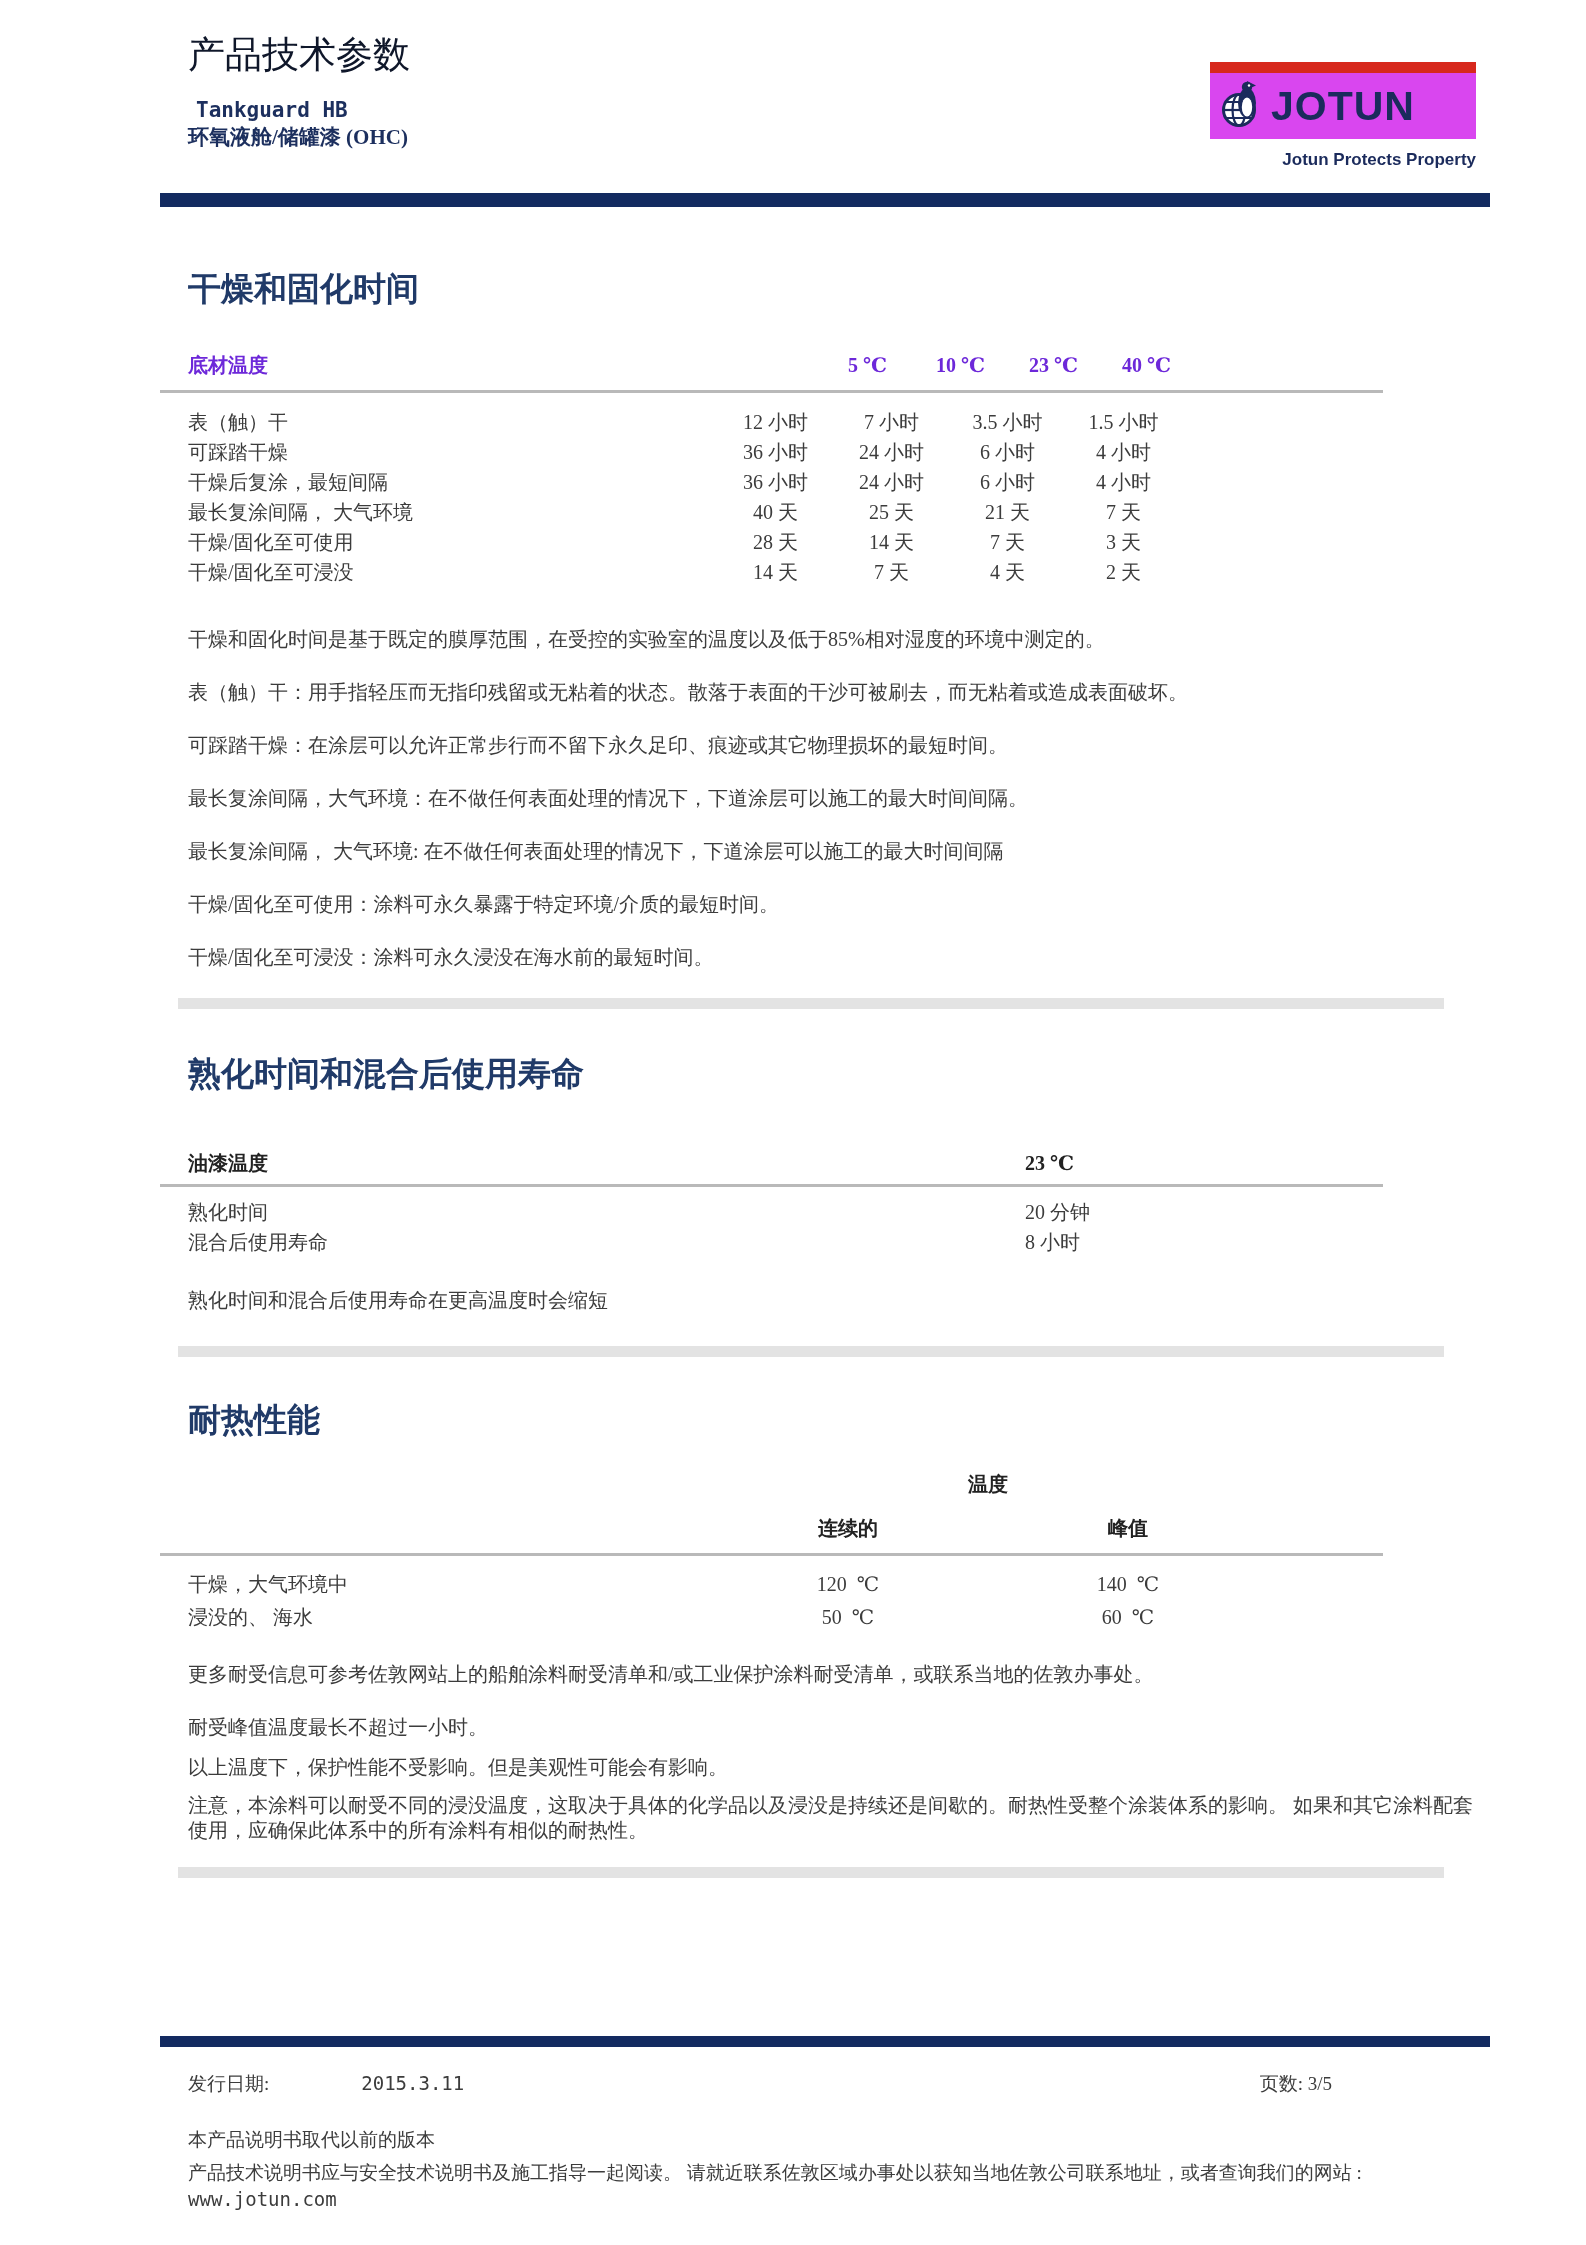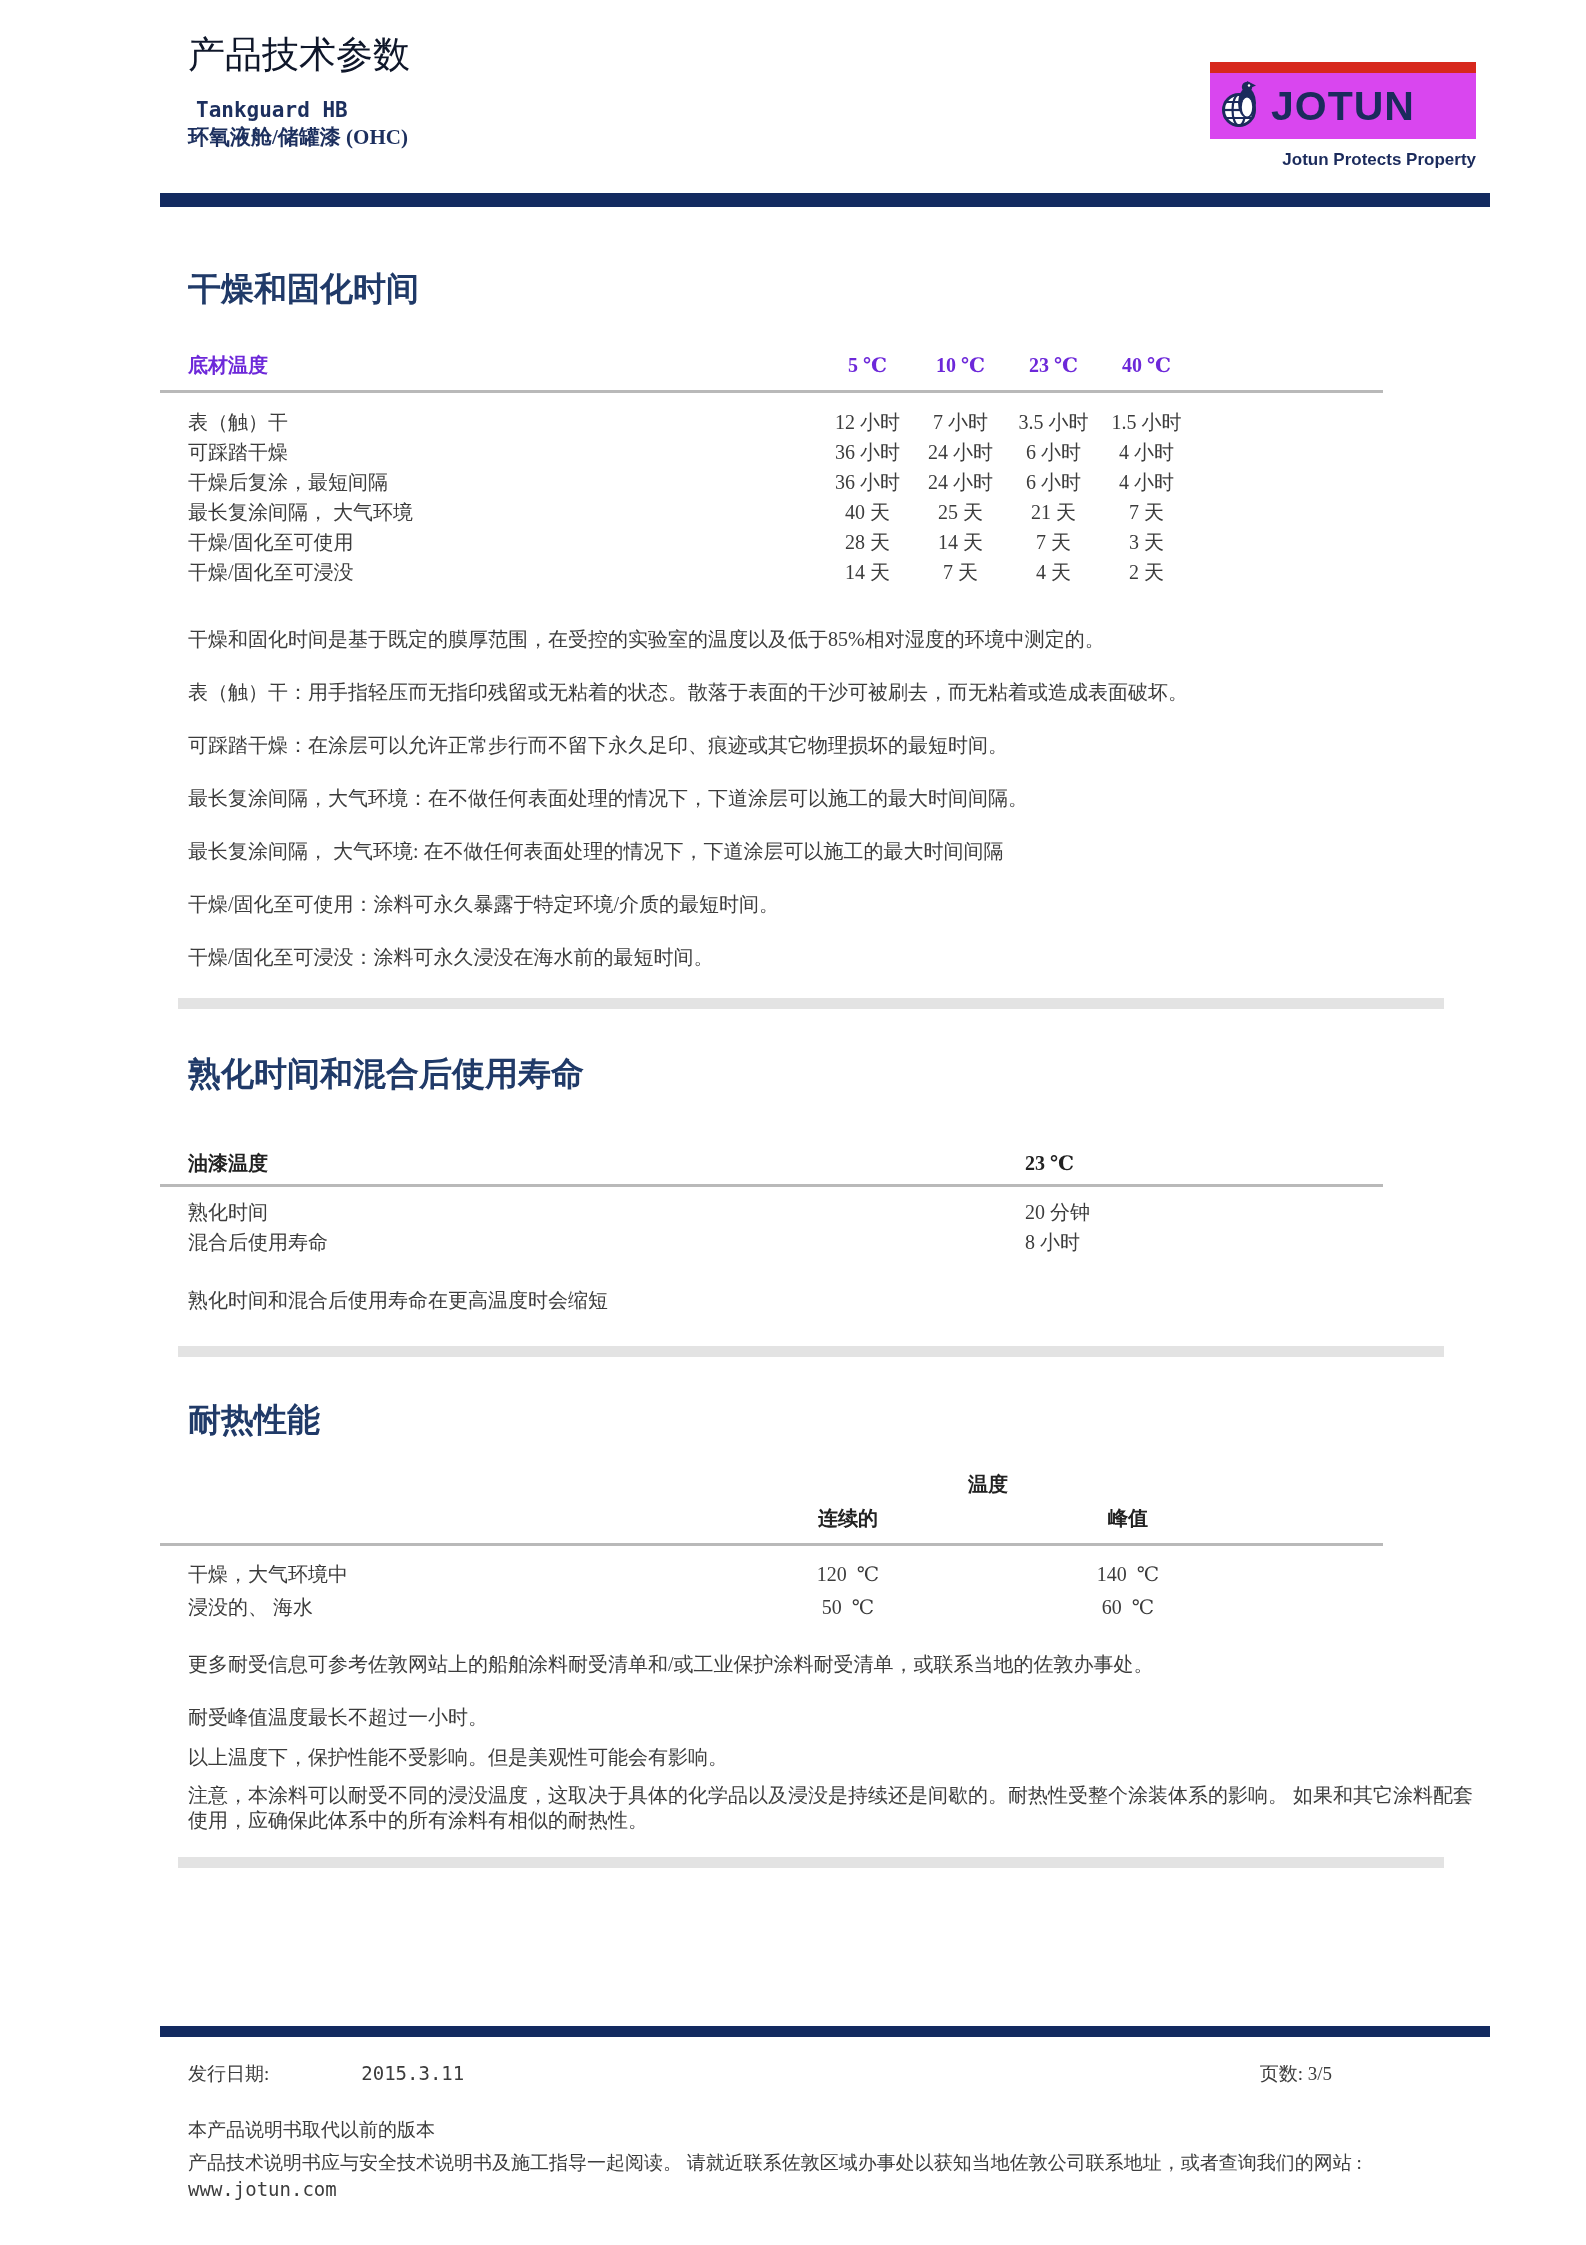--- a/index.html
+++ b/index.html
@@ -24,41 +24,41 @@
   .logo-word{font-family:"Liberation Sans",sans-serif;font-weight:800;font-size:41px;color:#1b2b5c;letter-spacing:1px;margin-left:5px;}
   .logo-tagline{margin-top:11px;text-align:right;font-family:"Liberation Sans",sans-serif;font-weight:bold;font-size:17px;color:#1b2b5c;}
 
   h2.section-title{margin:0 0 0 28px;font-size:33px;font-weight:bold;color:#203a68;line-height:38px;}
 
   .divider{height:11px;background:#e3e3e3;margin-left:18px;width:1266px;}
 
   
   .t1{margin-top:44px;width:1223px;font-size:20px;}
   .t1-head{display:flex;align-items:flex-end;line-height:26px;padding-bottom:12px;border-bottom:3px solid #b9b9b9;font-weight:bold;color:#6d28d9;}
-  .t1-row{display:flex;line-height:30px;}
+  .t1-row{display:flex;line-height:30px;gap:23px;}
   .t1-row.first{margin-top:14px;}
   .t1-label{flex:1;padding-left:28px;}
   .t1-col{width:93px;text-align:center;white-space:pre;}
   .t1-spacer{width:190px;}
 
   .notes{margin-top:40px;}
   .note{margin:0 0 28px 28px;font-size:20px;line-height:25px;max-width:1270px;}
 
   
   .t2{margin-top:57px;width:1223px;font-size:20px;}
   .t2-head{display:flex;line-height:26px;padding-bottom:8px;border-bottom:3px solid #b9b9b9;font-weight:bold;color:#222;}
   .t2-row{display:flex;line-height:30px;}
   .t2-row.first{margin-top:10px;}
   .t2-label{width:865px;padding-left:28px;box-sizing:border-box;}
   .t2-value{flex:1;white-space:pre;}
 
   
   .t3{margin-top:32px;width:1223px;font-size:20px;}
   .t3-group{display:flex;line-height:26px;font-weight:bold;color:#222;}
-  .t3-cols{display:flex;line-height:26px;margin-top:8px;padding-bottom:12px;border-bottom:3px solid #b9b9b9;font-weight:bold;color:#222;}
+  .t3-cols{display:flex;line-height:26px;margin-top:18px;padding-bottom:12px;border-bottom:3px solid #b9b9b9;font-weight:bold;color:#222;}
   .t3-row{display:flex;line-height:33px;}
   .t3-row.first{margin-top:12px;}
   .t3-sp{width:548px;}
   .t3-label{width:548px;padding-left:28px;box-sizing:border-box;}
   .t3-cell{width:280px;text-align:center;white-space:pre;}
   .t3-span{width:560px;text-align:center;}
 
   .notes3{margin-top:28px;}
   .notes3 .n1{margin:0 0 28px 28px;}
   .notes3 .n2{margin:0 0 15px 28px;}

